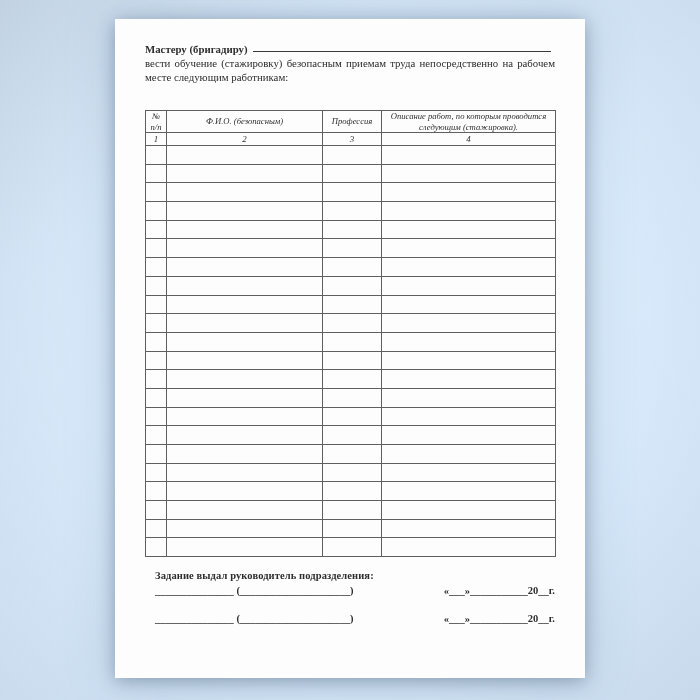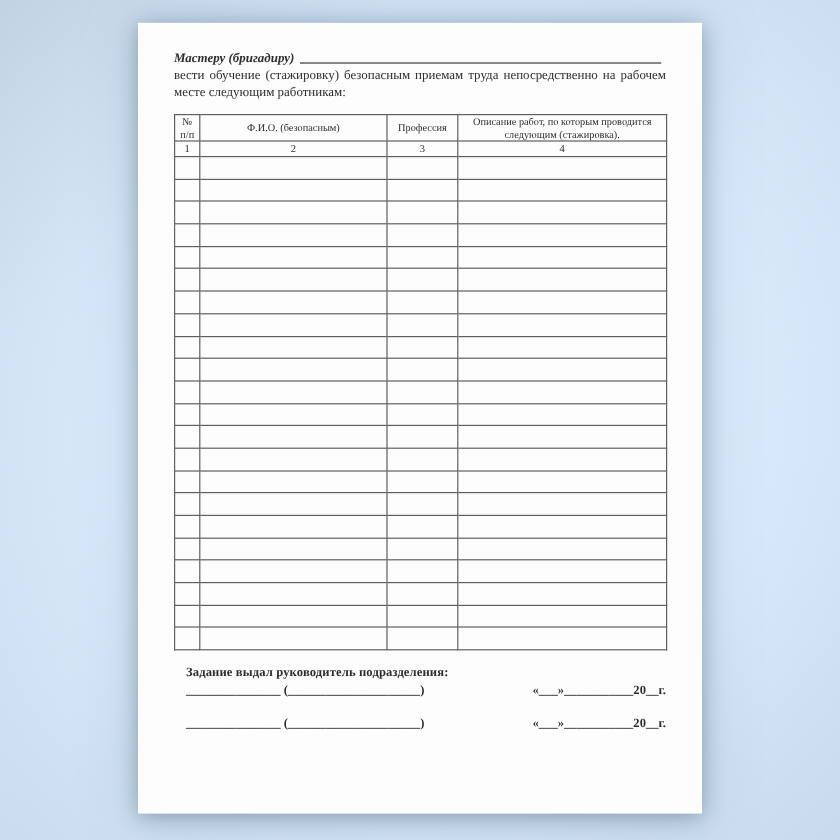--- a/index.html
+++ b/index.html
@@ -11,24 +11,24 @@
       radial-gradient(circle at 52% 48%, rgba(224,239,252,0.9) 0%, rgba(216,233,250,0.6) 55%, rgba(190,208,226,0.55) 100%),
       linear-gradient(140deg, #c3d2e1 0%, #d3e5f6 22%, #d8eafb 50%, #d3e6f8 78%, #cfe1f2 100%);
   }
   .page {
     position: absolute; left: 115px; top: 19px; width: 470px; height: 659px;
     background: #fdfdfe;
     box-shadow: 0 3px 16px rgba(70, 95, 120, 0.45), 0 0 46px rgba(110, 135, 160, 0.28);
     padding: 23px 30px 0 30px;
     color: #2d2d2d;
   }
-  .intro-line1 { display: flex; align-items: center; font-weight: bold; font-size: 10.8px; line-height: 14px; font-style: italic; }
+  .intro-line1 { display: flex; align-items: flex-start; font-weight: bold; font-size: 10.8px; line-height: 14px; }
   .fill-line { flex: 1; border-bottom: 1px solid #3a3a3a; margin: 0 4px 2px 5px; height: 10px; }
   .intro-para { margin: 0; font-weight: normal; font-size: 10.8px; line-height: 14px; text-align: justify; }
-  table { border-collapse: collapse; table-layout: fixed; width: 410px; margin-top: 11px; }
+  table { border-collapse: collapse; table-layout: fixed; width: 410px; margin-top: 26px; font-style: italic; }
   th, td { border: 1px solid #5f5f5f; padding: 0; overflow: hidden; }
   col.c1 { width: 21px; } col.c2 { width: 156px; } col.c3 { width: 59px; } col.c4 { width: 174px; }
   thead th {
     font-weight: normal; font-size: 8.6px; line-height: 1.22; height: 22px;
     text-align: center; vertical-align: middle; padding: 0 2px;
   }
   tr.numrow td { height: 12px; font-size: 8.8px; line-height: 12px; text-align: center; }
   tbody.rows td { height: 18.7px; }
   .sigs { margin: 12px 0 18px 10px; width: 400px; font-weight: bold; font-size: 10.5px; line-height: 13px; }
   .sig-block + .sig-block { margin-top: 15px; }

